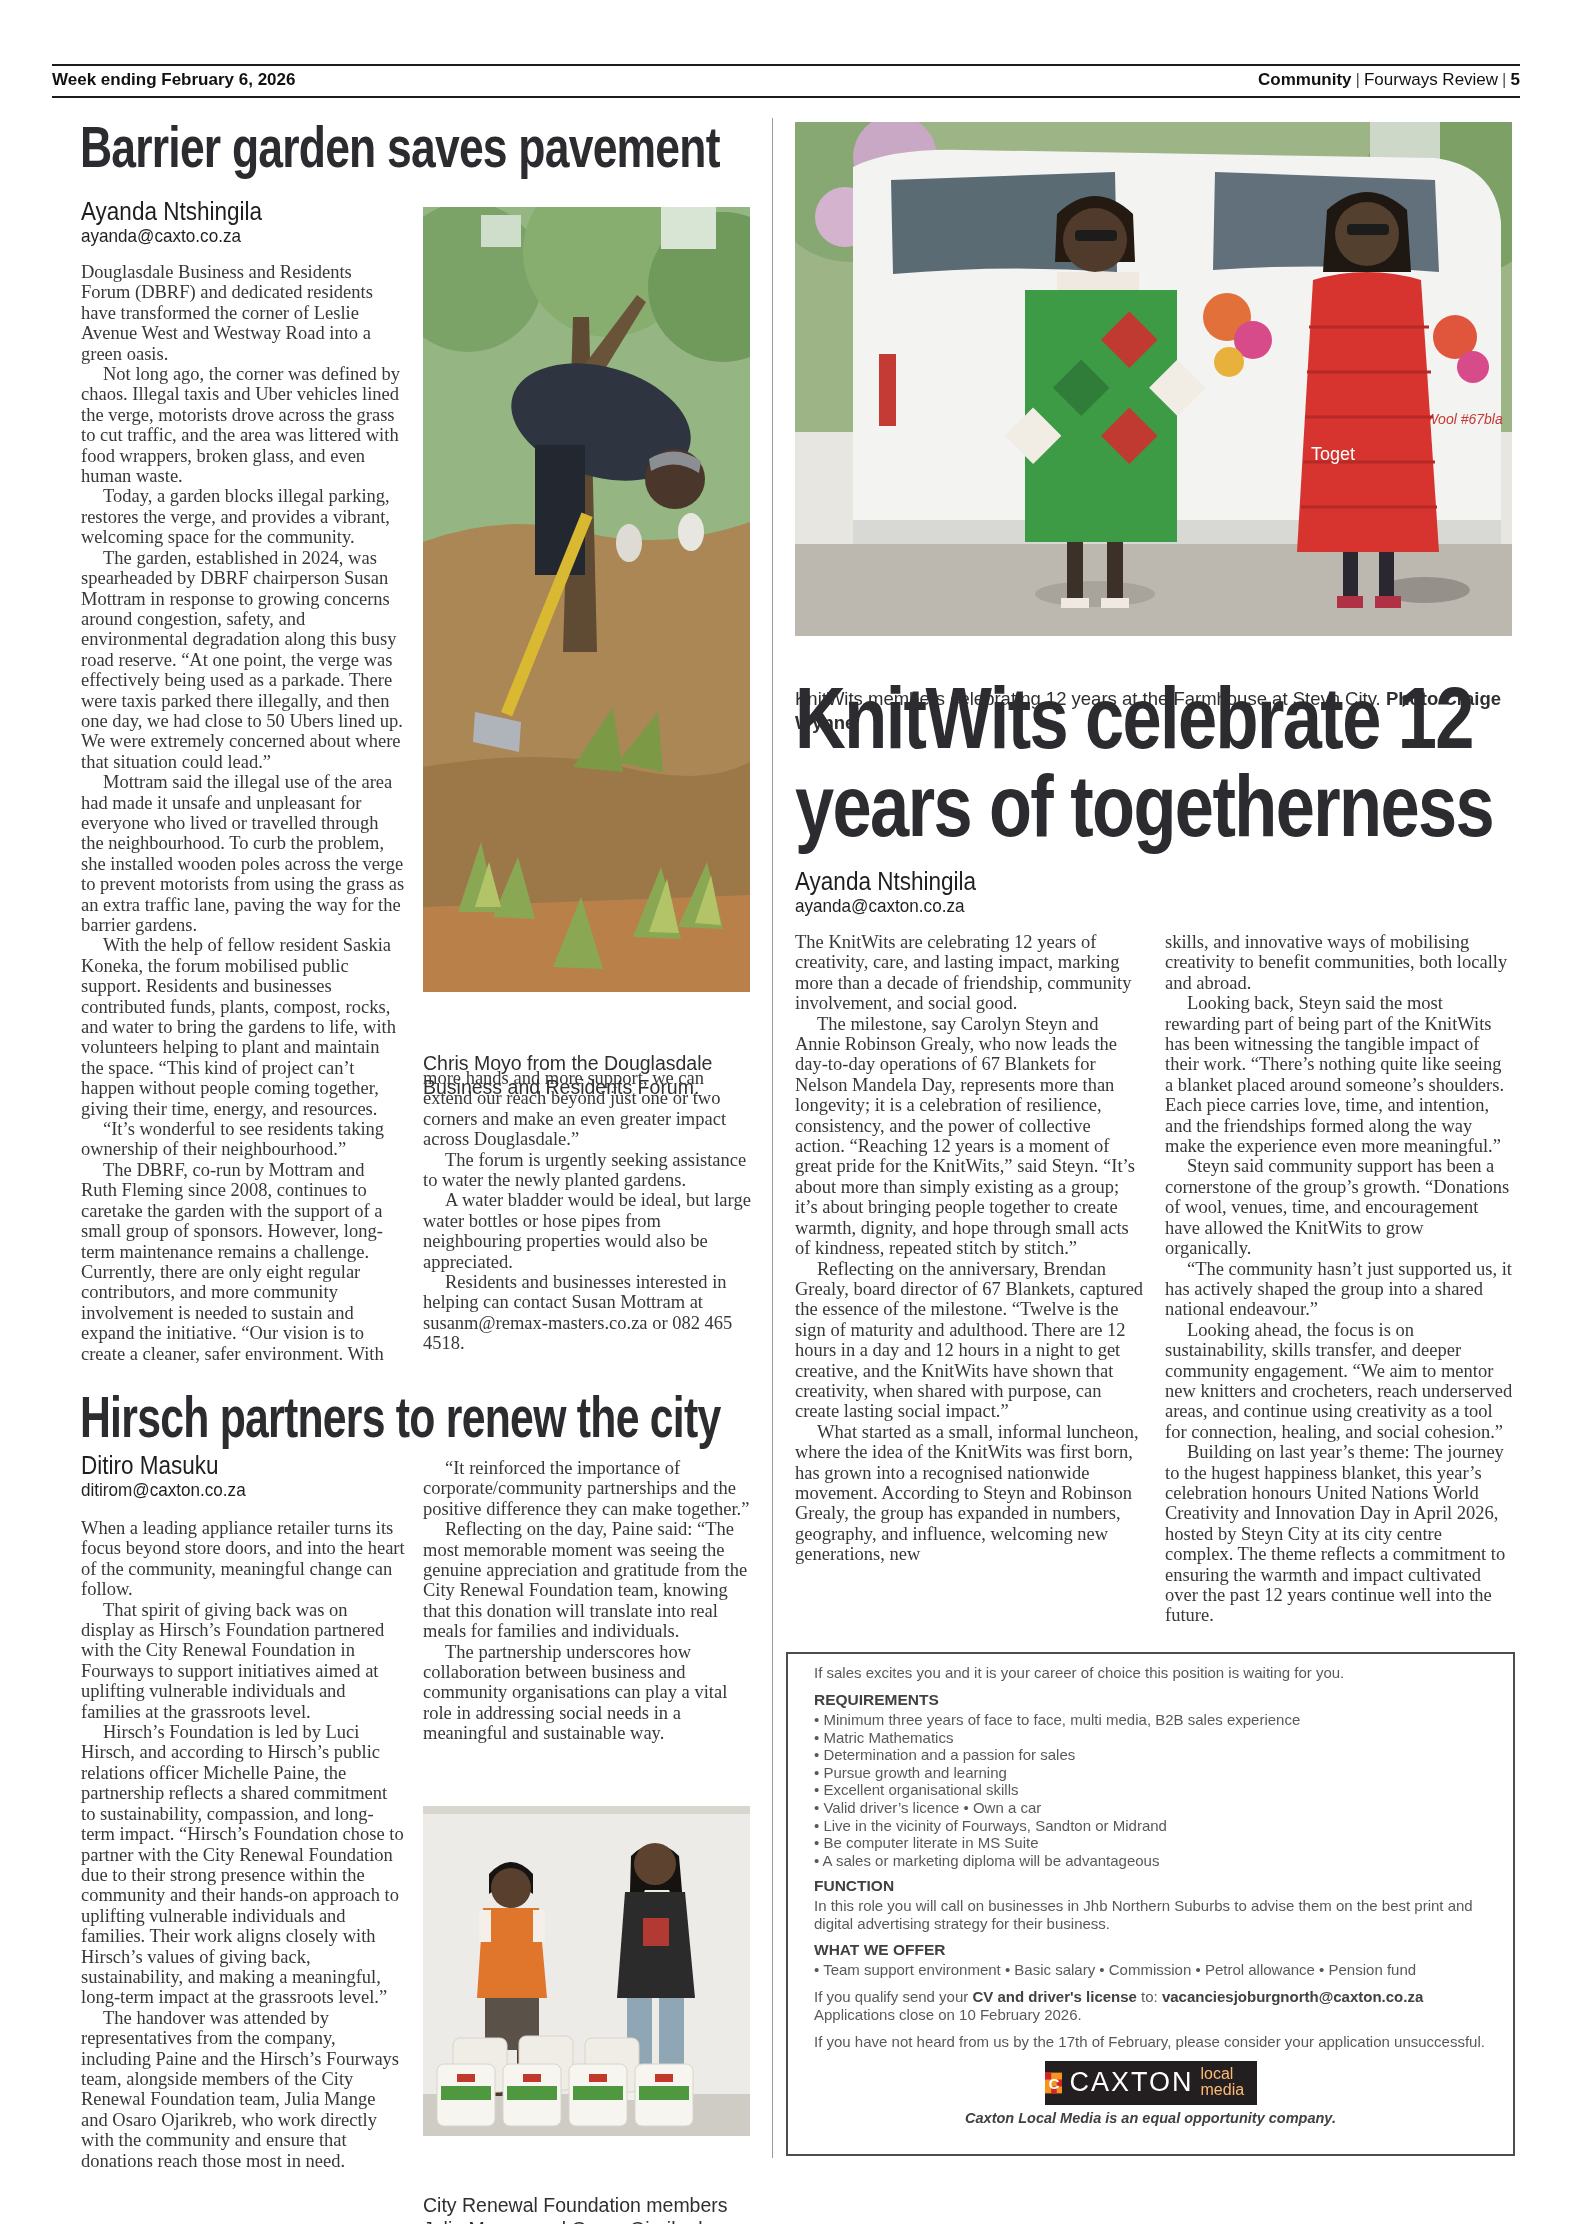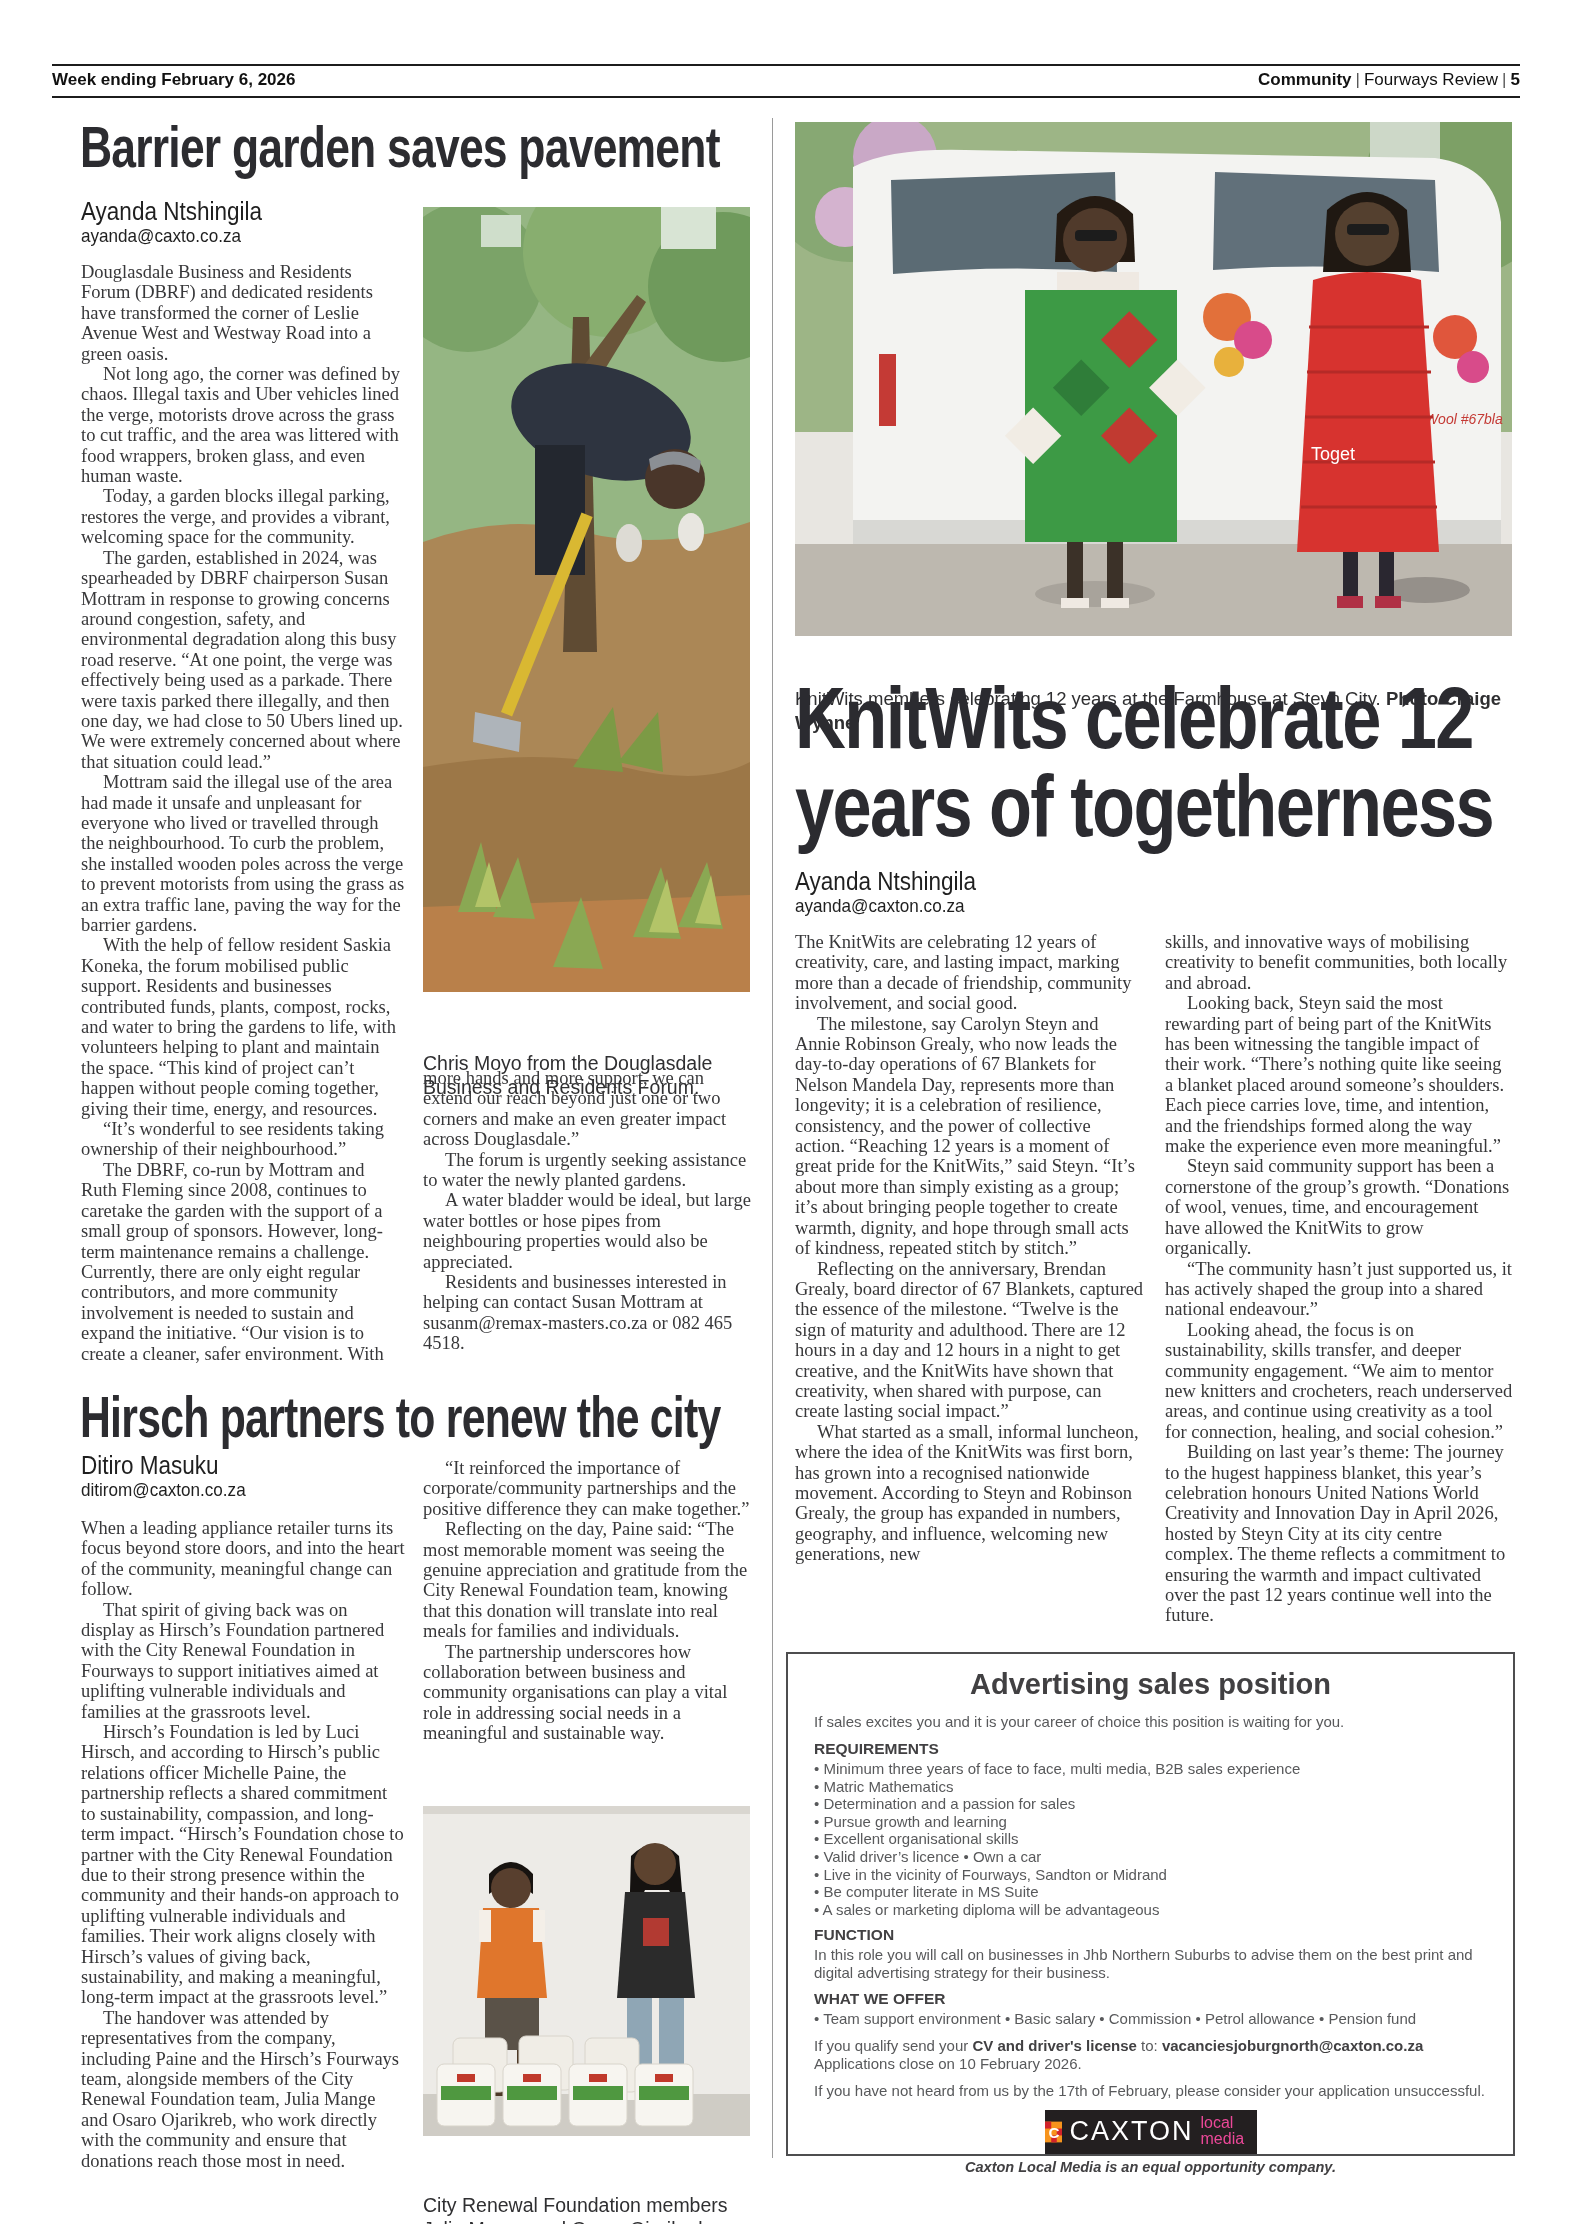--- a/index.html
+++ b/index.html
@@ -70,21 +70,21 @@
   .ad-h{font-size:15.5px;font-weight:bold;color:#414042;margin:8px 0 2px;}
   .ad-list p{margin:0;}
   .ad-li{font-size:15px;line-height:17.6px;}
   .ad-li::before{content:"• ";}
   .ad-p{font-size:15px;line-height:18px;margin:0;}
   .ad-gap{margin-top:9px;}
   .ad-p b{color:#414042;}
   .caxton{width:212px;height:44px;background:#231f20;margin:10px auto 5px;
           display:flex;align-items:center;justify-content:center;gap:7px;}
   .caxton-word{color:#ffffff;font-size:27px;letter-spacing:2px;line-height:1;}
-  .caxton-sub{color:#ec4899;font-size:16px;line-height:1;align-self:flex-end;margin-bottom:7px;}
+  .caxton-sub{color:#fdba74;font-size:16px;line-height:1;align-self:flex-end;margin-bottom:7px;}
   .equal{text-align:center;font-size:14.5px;font-weight:bold;font-style:italic;color:#414042;margin:2px 0 0;}
 </style>
 </head>
 <body>
 
 <div class="page">
 
   <div class="hdr-rule top"></div>
   <div class="hdr-row">
     <span class="hdr-left">Week ending February 6, 2026</span>
@@ -303,21 +303,20 @@
         <rect x="34" y="268" width="18" height="8" fill="#c0392b"></rect>
         <rect x="100" y="268" width="18" height="8" fill="#c0392b"></rect>
         <rect x="166" y="268" width="18" height="8" fill="#c0392b"></rect>
         <rect x="232" y="268" width="18" height="8" fill="#c0392b"></rect>
       </g>
     </svg>
   </div>
   <div class="caption" id="h-caption">City Renewal Foundation members Julia Mange and Osaro Ojarikreb receive donations from Hirsch’s Foundation.</div>
 
   <div class="ad-box">
-    <div class="ad-title">Advertising sales position</div>
     <p class="ad-intro">If sales excites you and it is your career of choice this position is waiting for you.</p>
     <div class="ad-h">REQUIREMENTS</div>
     <div class="ad-list">
         <p class="ad-li">Minimum three years of face to face, multi media, B2B sales experience</p>
         <p class="ad-li">Matric Mathematics</p>
         <p class="ad-li">Determination and a passion for sales</p>
         <p class="ad-li">Pursue growth and learning</p>
         <p class="ad-li">Excellent organisational skills</p>
         <p class="ad-li">Valid driver’s licence • Own a car</p>
         <p class="ad-li">Live in the vicinity of Fourways, Sandton or Midrand</p>

